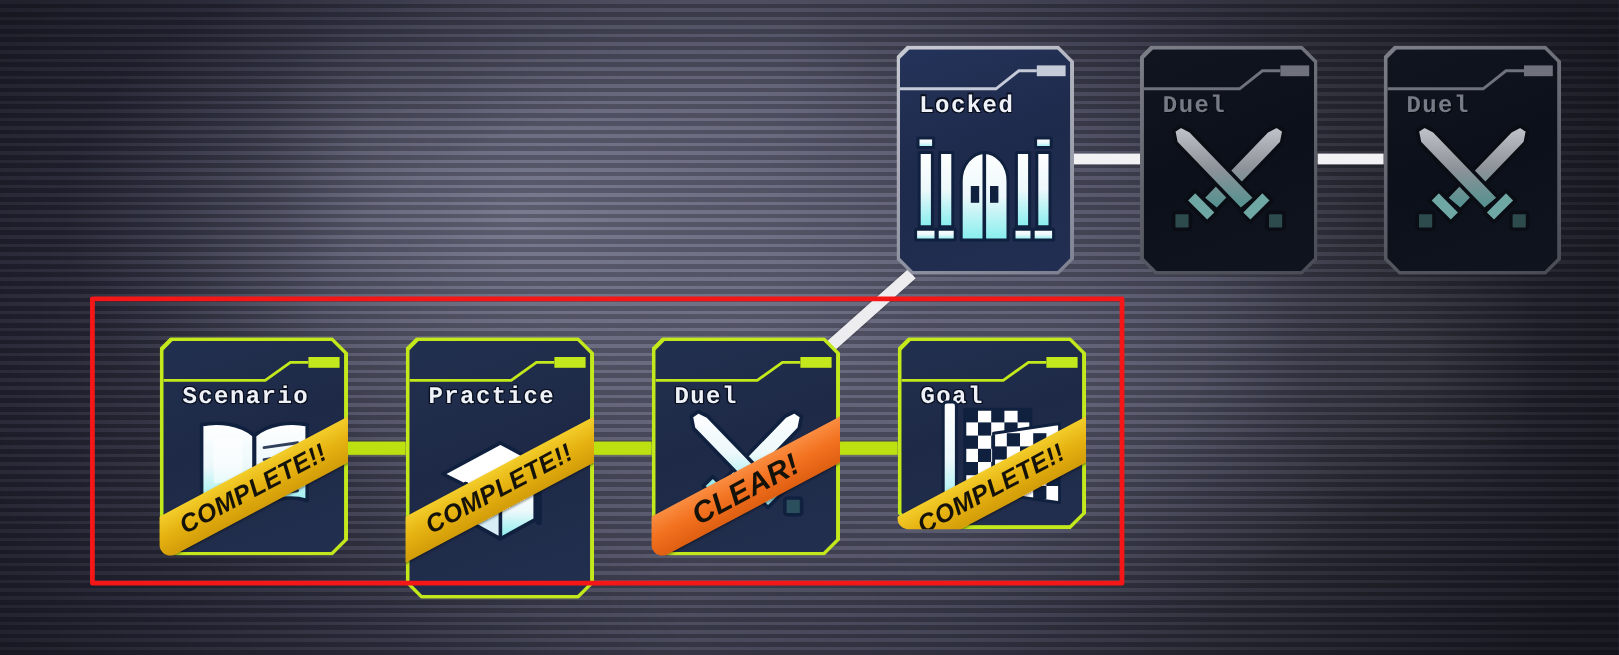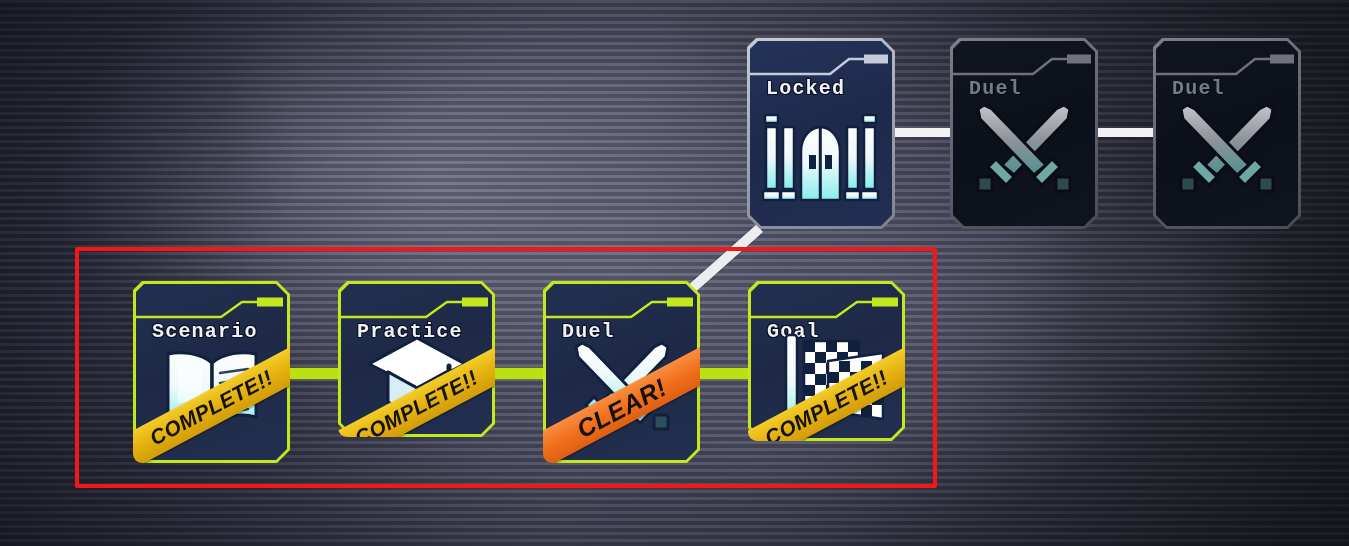--- a/index.html
+++ b/index.html
@@ -197,21 +197,21 @@
       </g>
       <path d="M18 24 L42 24 L42 60 L18 62 Z" fill="#ffffff" opacity=".55"></path>
       <line x1="52" y1="22" x2="52" y2="84" stroke="#10203f" stroke-width="3"></line>
     </svg>
           </div>
      </div>
         <div class="ribbon gold" style="top: 110px; transform: rotate(-28deg); font-size: 21px;">
           <span>COMPLETE!!</span>
         </div>
       </div>
-      <div class="card active" style="left: 338px; top: 281px; width: 157px; height: 156px;">
+      <div class="card active" style="left: 338px; top: 281px; width: 157px; height: 218px;">
         <div class="frame"></div>
      <div class="body">
        <div class="hdr">
          <svg class="rule" width="151" height="40" viewBox="0 0 151 40" preserveAspectRatio="none">
     <path d="M0 33 L85 33 L106 18 L121 18" fill="none" stroke="#c3e81b" stroke-width="2.4"></path>
     <rect x="121" y="13.5" width="26" height="9" fill="#c3e81b"></rect>
   </svg>
          <div class="title">Practice</div>
        </div>
        <div class="icon-wrap">

